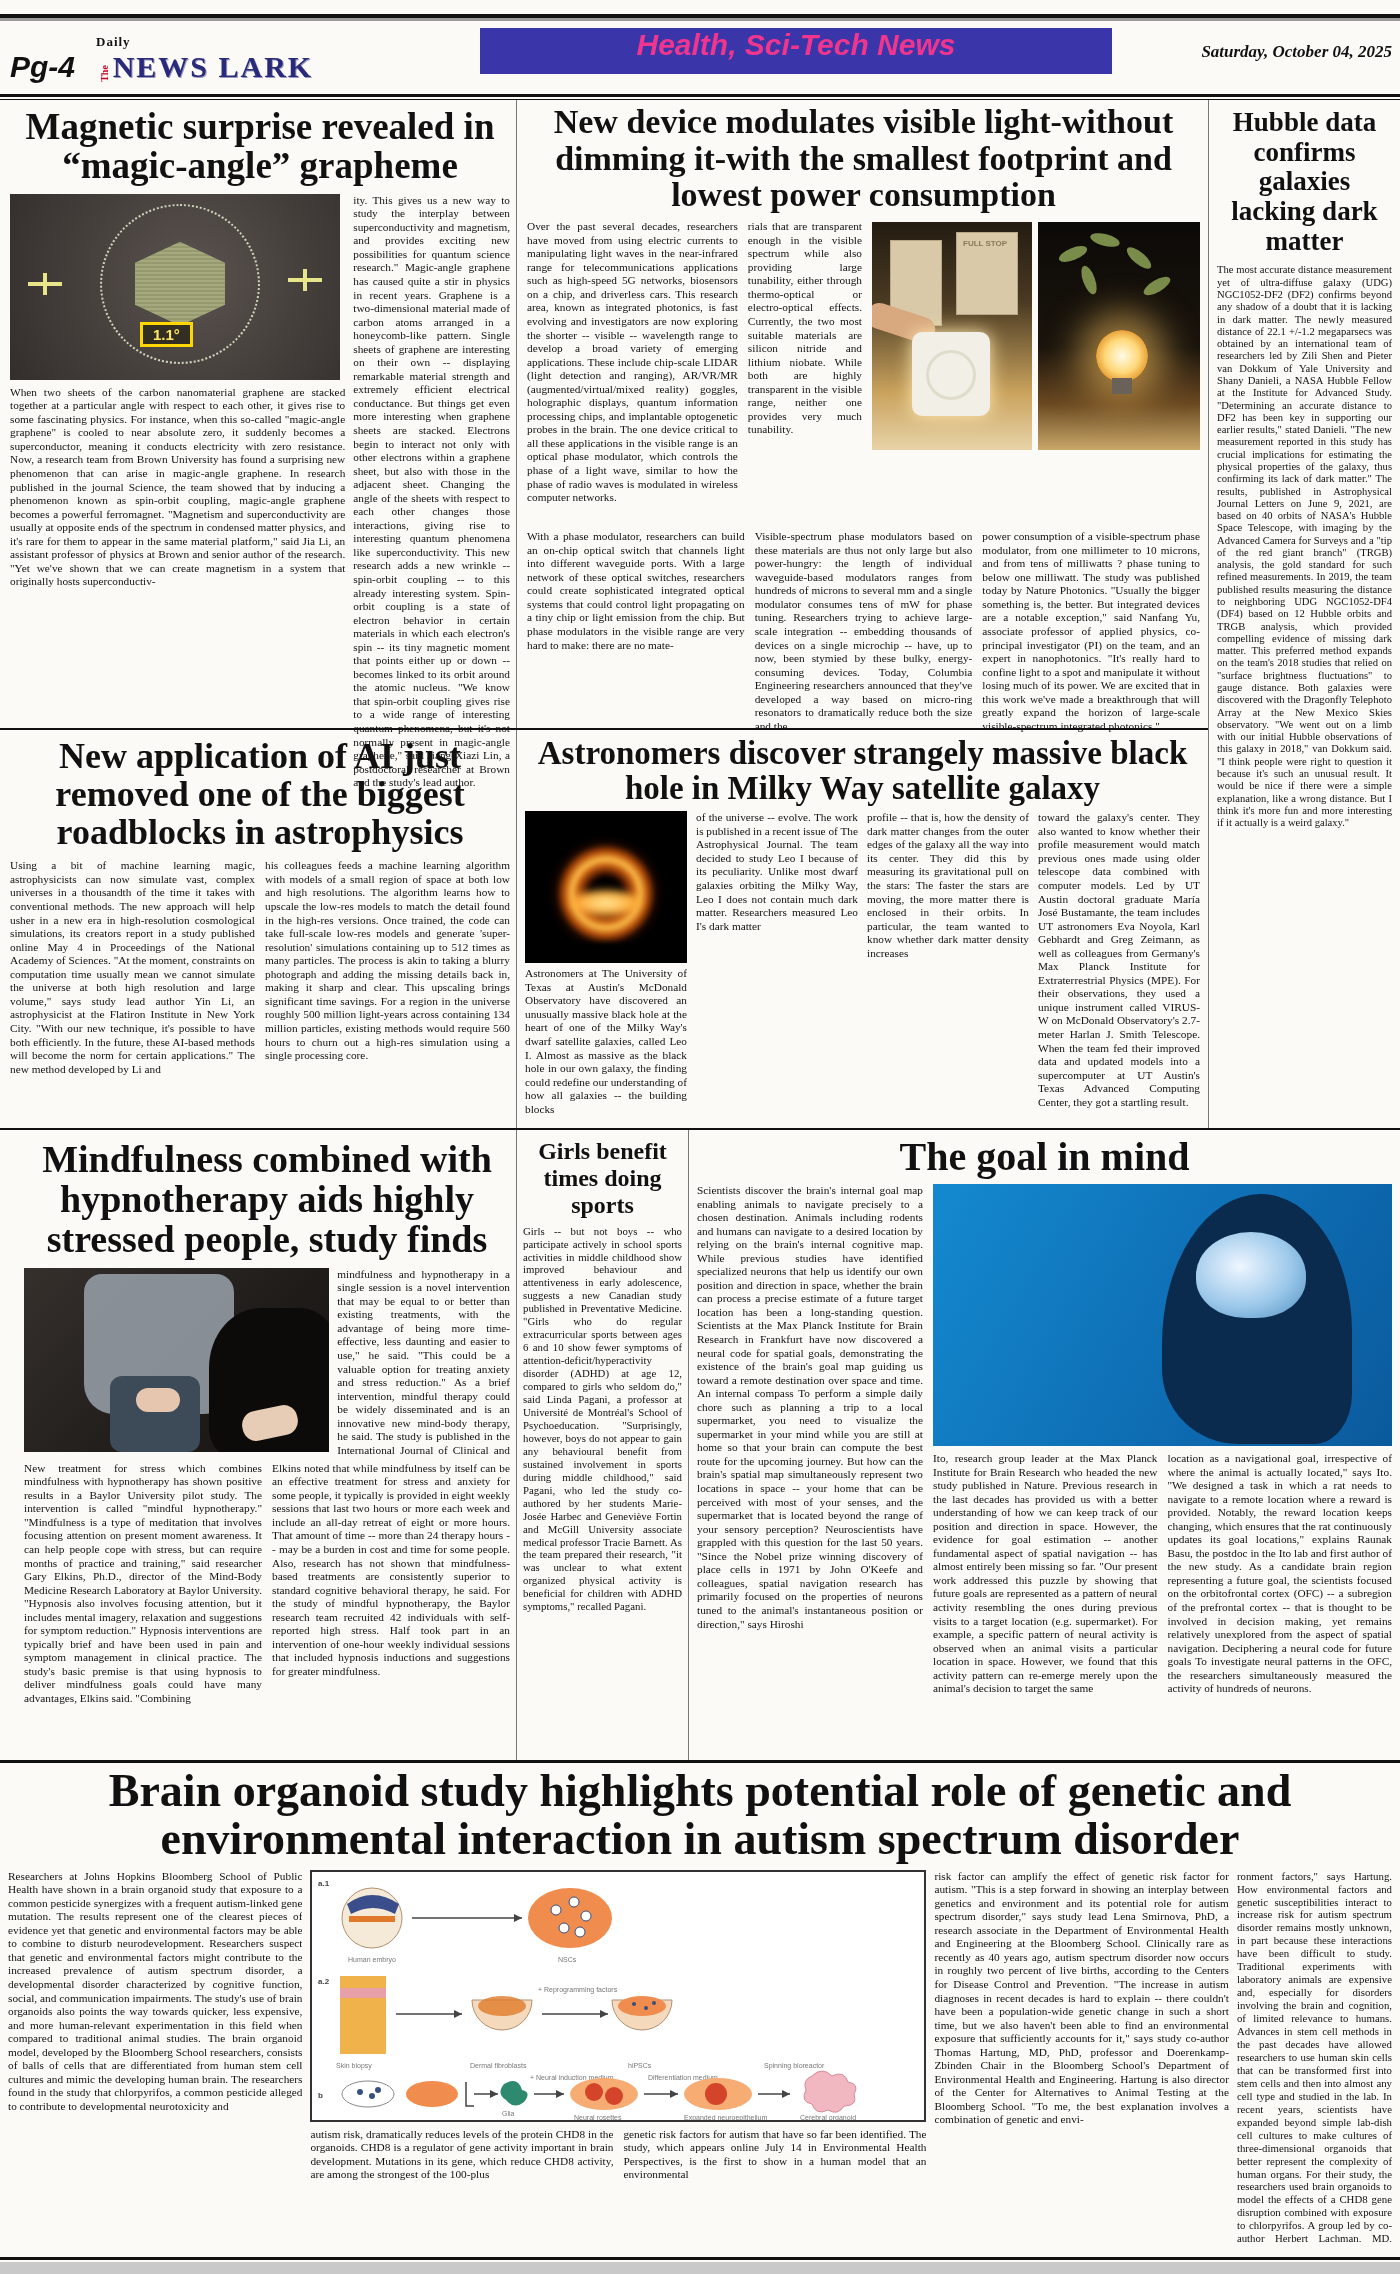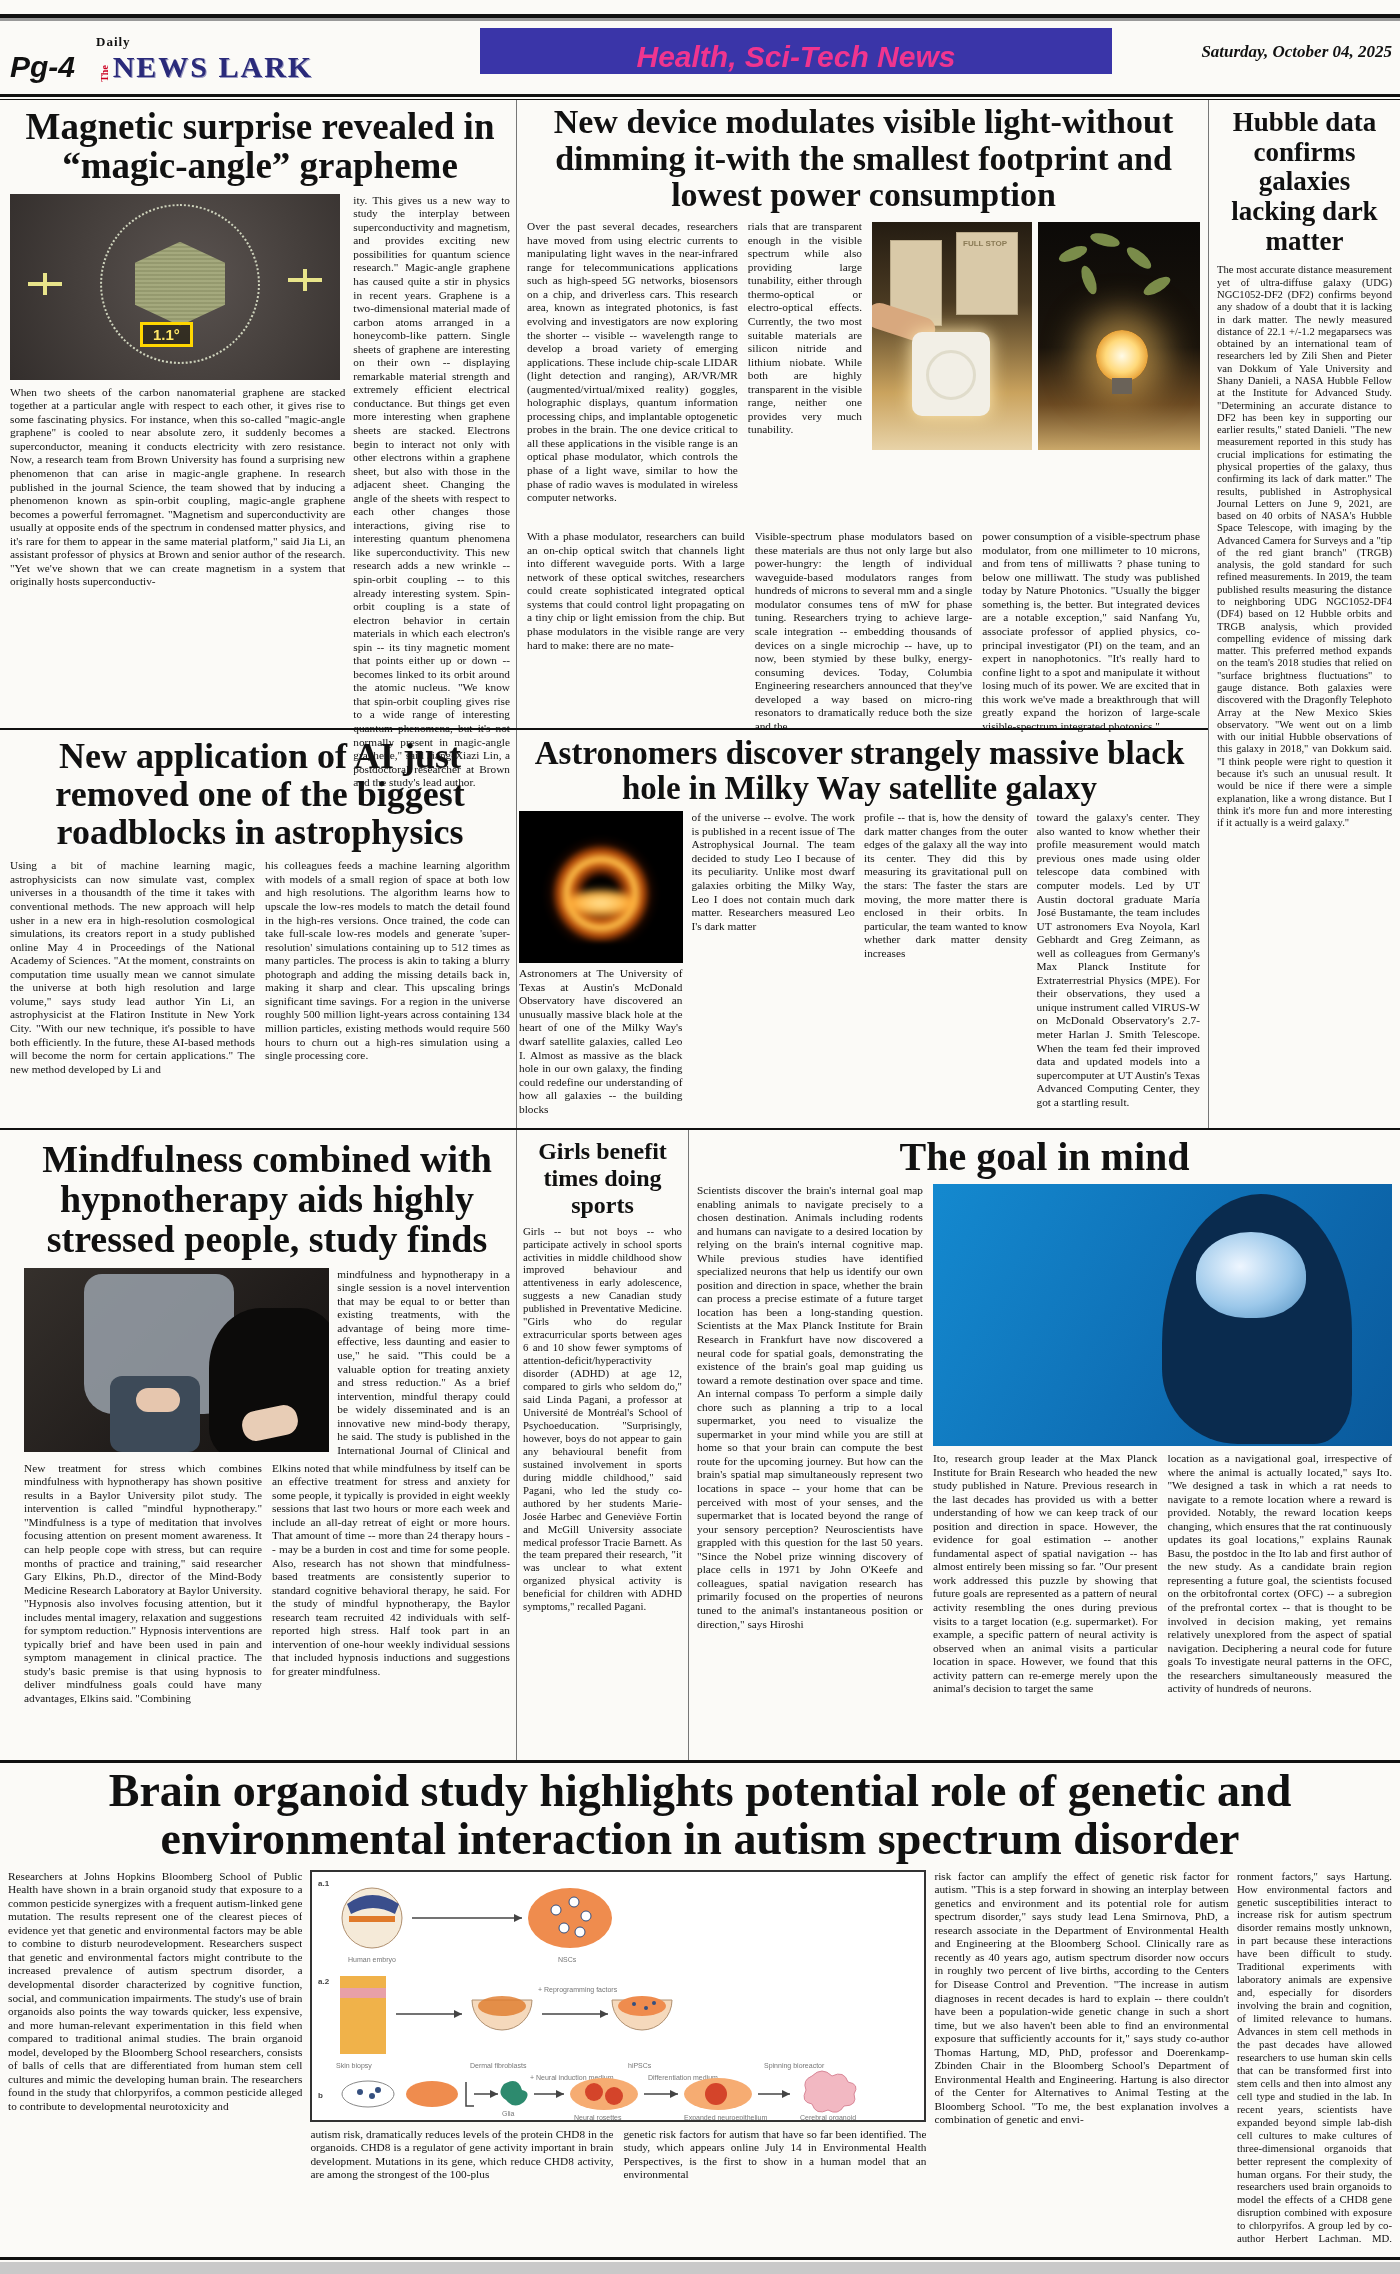--- a/index.html
+++ b/index.html
@@ -7,40 +7,40 @@
   #page { position:relative; width:1400px; height:2274px; margin:0 auto; background:#fbfaf7; color:#111; overflow:hidden; }
 
   
   .top-band { position:absolute; left:0; top:14px; width:100%; height:7px; background:#111; border-bottom:3px solid #999; }
   .masthead { position:absolute; left:0; top:24px; width:100%; height:68px; }
   .pg-num { position:absolute; left:10px; top:26px; font-size:30px; font-weight:bold; font-family:"Liberation Sans",sans-serif; font-style:italic; }
   .logo { position:absolute; left:96px; top:8px; width:220px; }
   .logo .daily { font-size:13px; font-weight:bold; letter-spacing:1px; }
   .logo .the { color:#cc0022; font-size:10px; font-weight:bold; display:inline-block; transform:rotate(-90deg); vertical-align:middle; }
   .logo .name { font-size:30px; font-weight:bold; color:#2a2a7a; letter-spacing:2px; font-family:"Liberation Serif",serif; text-shadow:1px 1px 0 #9a9ac0; }
-  .banner { position:absolute; left:480px; top:4px; width:632px; height:46px; background:#3a35a8; display:flex; align-items:flex-end; justify-content:center; }
+  .banner { position:absolute; left:480px; top:4px; width:632px; height:46px; background:#3a35a8; display:flex; align-items:flex-start; justify-content:center; }
   .banner span { color:#f0358f; font-family:"Liberation Sans",sans-serif; font-size:30px; font-weight:bold; font-style:italic; }
   .date { position:absolute; right:8px; top:18px; font-size:17px; font-weight:bold; font-style:italic; }
   .head-rule { position:absolute; left:0; top:94px; width:100%; border-top:3px solid #111; border-bottom:1px solid #111; height:6px; background:#fbfaf7; }
 
   
   .hl { font-weight:bold; text-align:center; line-height:1.05; font-family:"Liberation Serif",serif; }
   .col { font-size:11.3px; line-height:1.2; text-align:justify; overflow:hidden; }
   .photo { position:relative; overflow:hidden; background:#222; }
 
   
   #content { position:absolute; left:0; top:100px; width:1400px; }
   .main1 { display:flex; }
   .left-block { width:1208px; }
   .rowA { display:flex; height:628px; }
   .art1 { width:516px; padding:4px 6px 0 10px; }
   .art2 { width:692px; padding:0 8px 0 10px; border-left:1px solid #777; }
   .rowB { display:flex; height:400px; border-top:2px solid #111; }
   .artAI { width:516px; padding:6px 6px 0 10px; }
-  .artBH { width:692px; padding:6px 8px 0 2px; border-left:1px solid #777; }
+  .artBH { width:692px; padding:6px 8px 0 8px; border-left:1px solid #777; }
   .hubble { width:192px; border-left:1px solid #777; padding:8px 8px 0 8px; height:1028px; }
   .row3 { display:flex; height:632px; border-top:2px solid #111; }
   .artMind { width:516px; padding:6px 6px 0 24px; }
   .artGirls { width:172px; padding:8px 6px 0 6px; border-left:1px solid #777; }
   .artGoal { width:712px; padding:4px 8px 0 8px; border-left:1px solid #777; }
 
   .row4 { border-top:3px solid #111; height:500px; padding:4px 8px 0 8px; }
   .brain-body { display:flex; margin-top:6px; }
 
   

